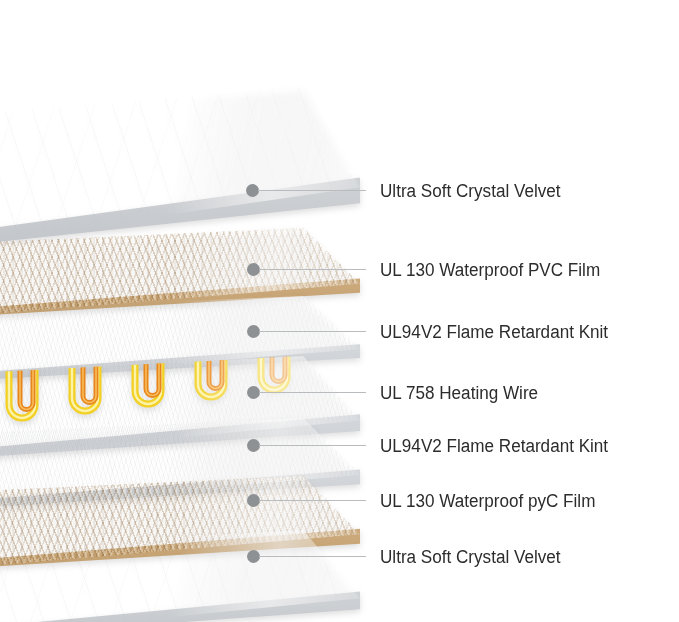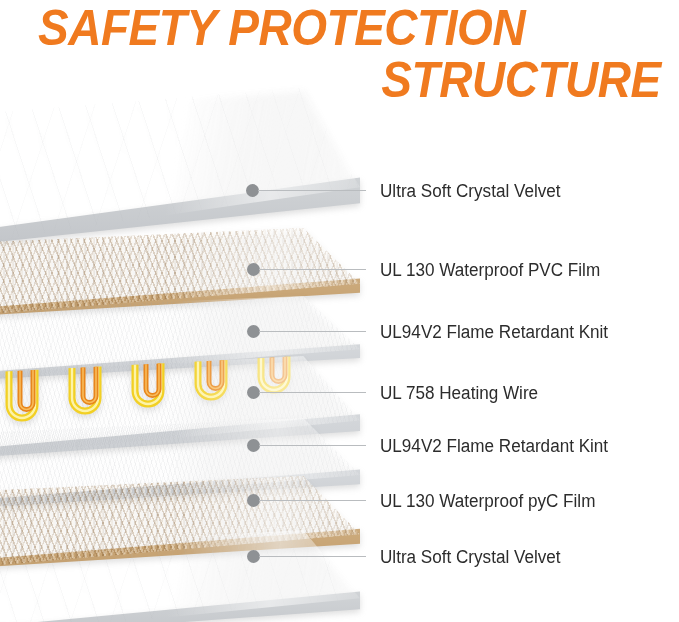--- a/index.html
+++ b/index.html
@@ -112,24 +112,20 @@
     font-family:"Liberation Sans","DejaVu Sans",sans-serif;
     font-size:18px;line-height:24px;color:#2c2c2c;
     white-space:nowrap;transform:scaleX(0.95);transform-origin:left center;
   }
 </style>
 </head>
 <body>
 
 <div id="stage">
 
-  <div class="title-block">
-    <div class="title-line l1">SAFETY PROTECTION</div>
-    <div class="title-line l2">STRUCTURE</div>
-  </div>
 
   <div class="stack">
 
     <div class="layer" style="top:0px;height:160px;">
       <div class="slab">
         <div class="face-edge edge-white"></div>
         <div class="face surf-white surf-white-lines"></div>
         <div class="sheen"></div>
       </div>
     </div>

